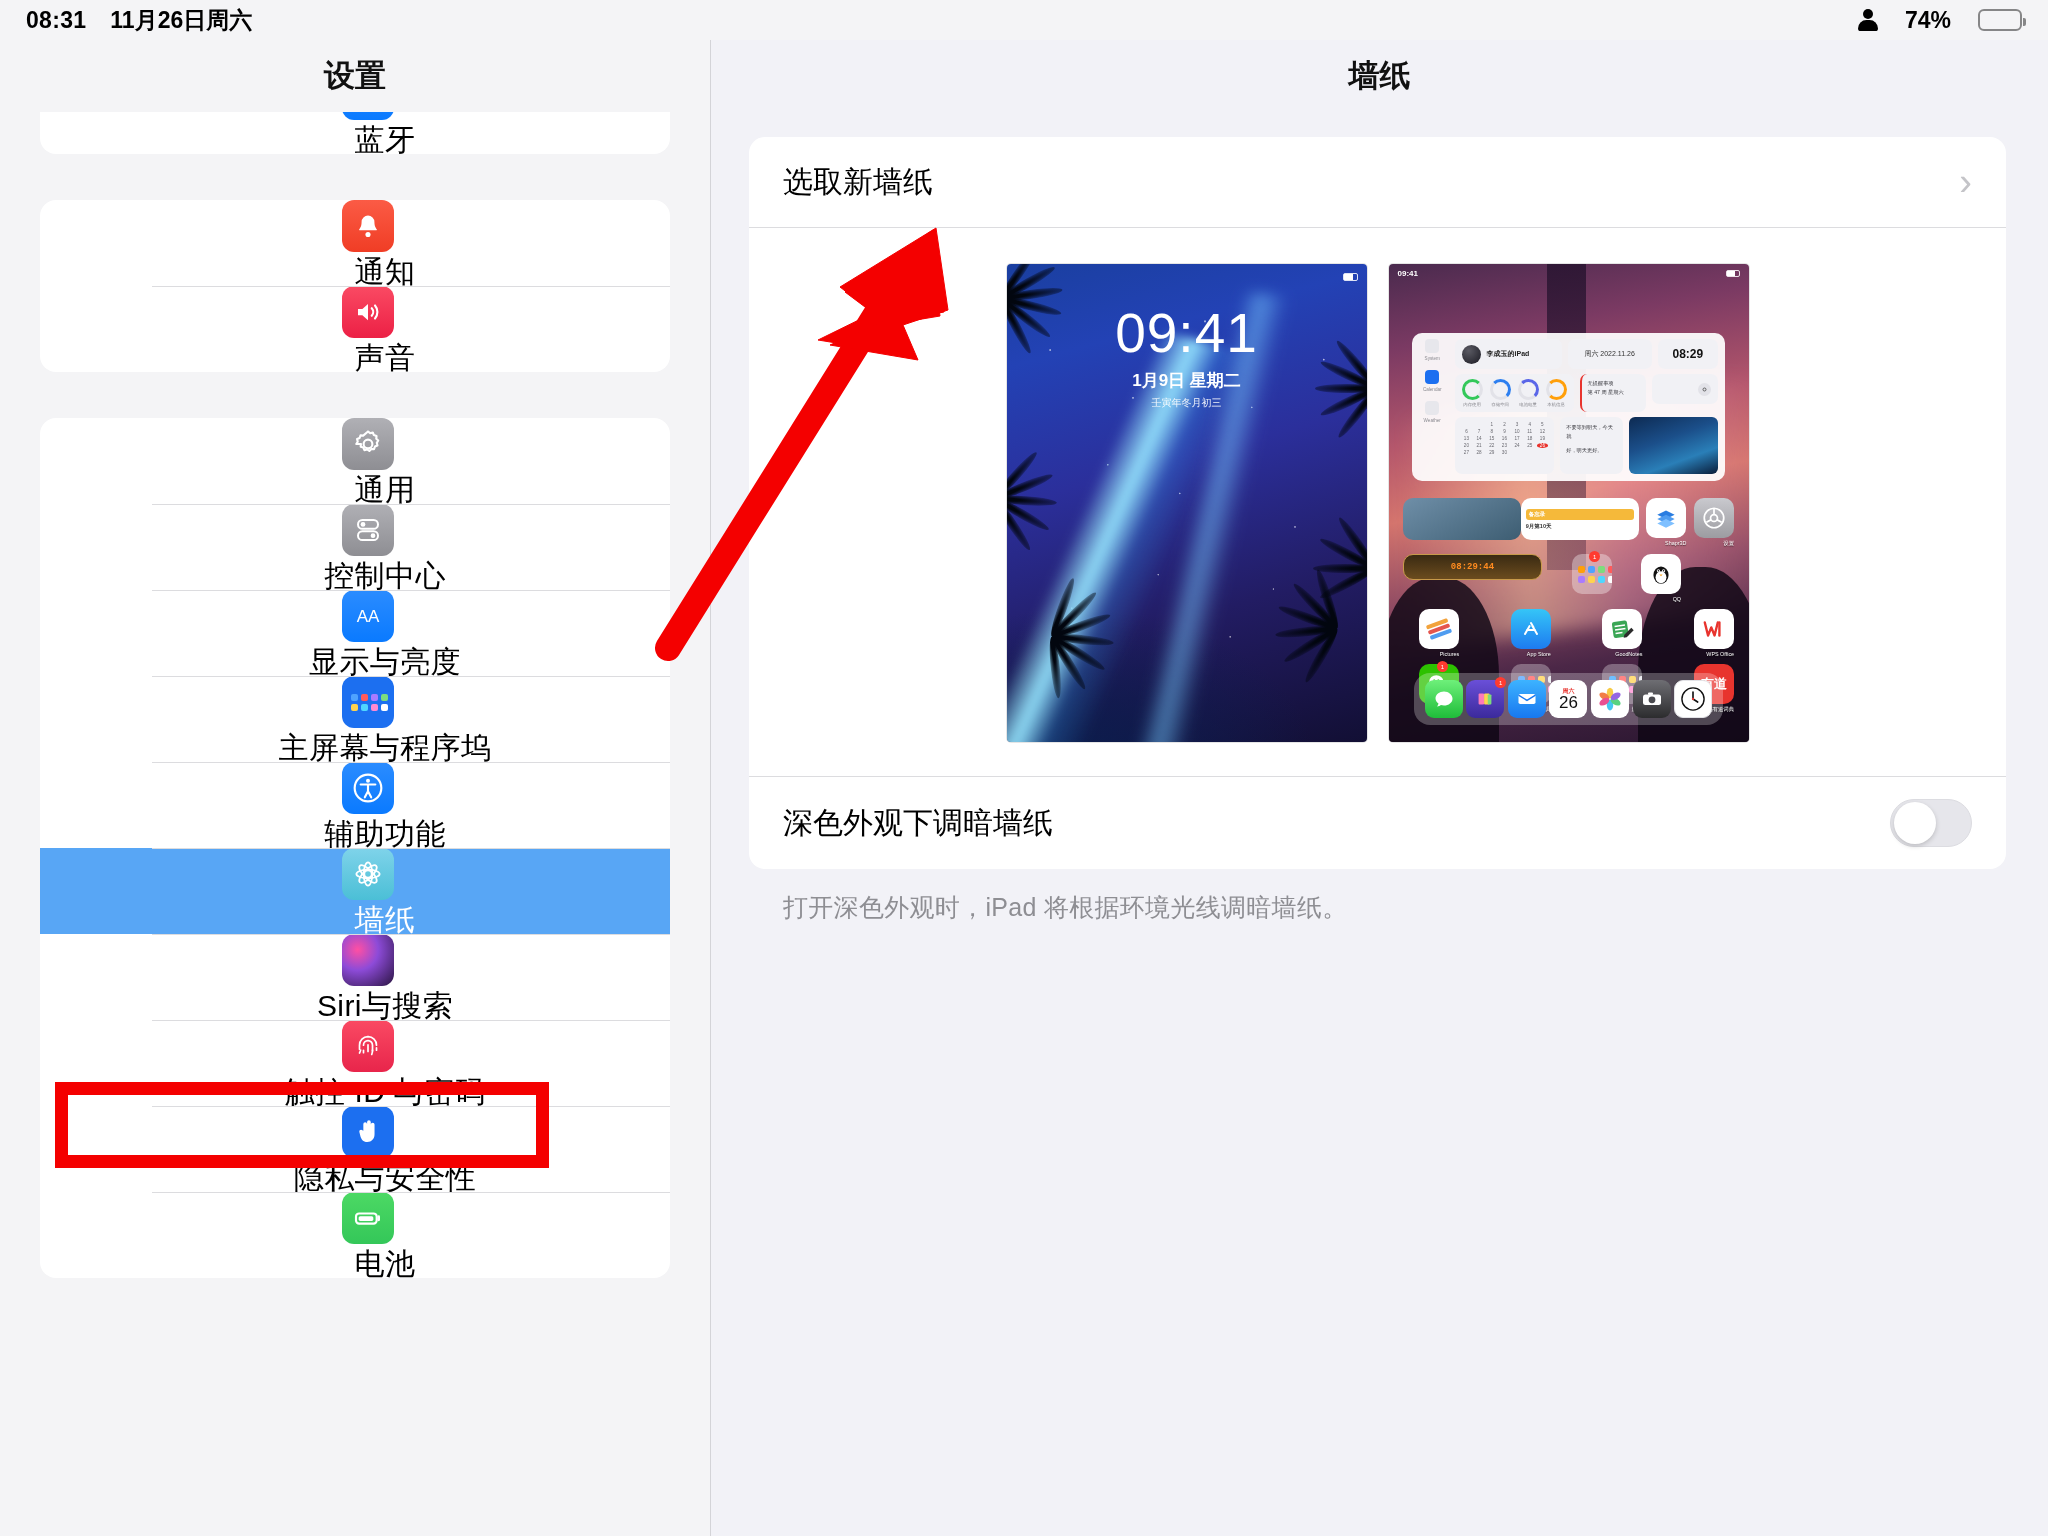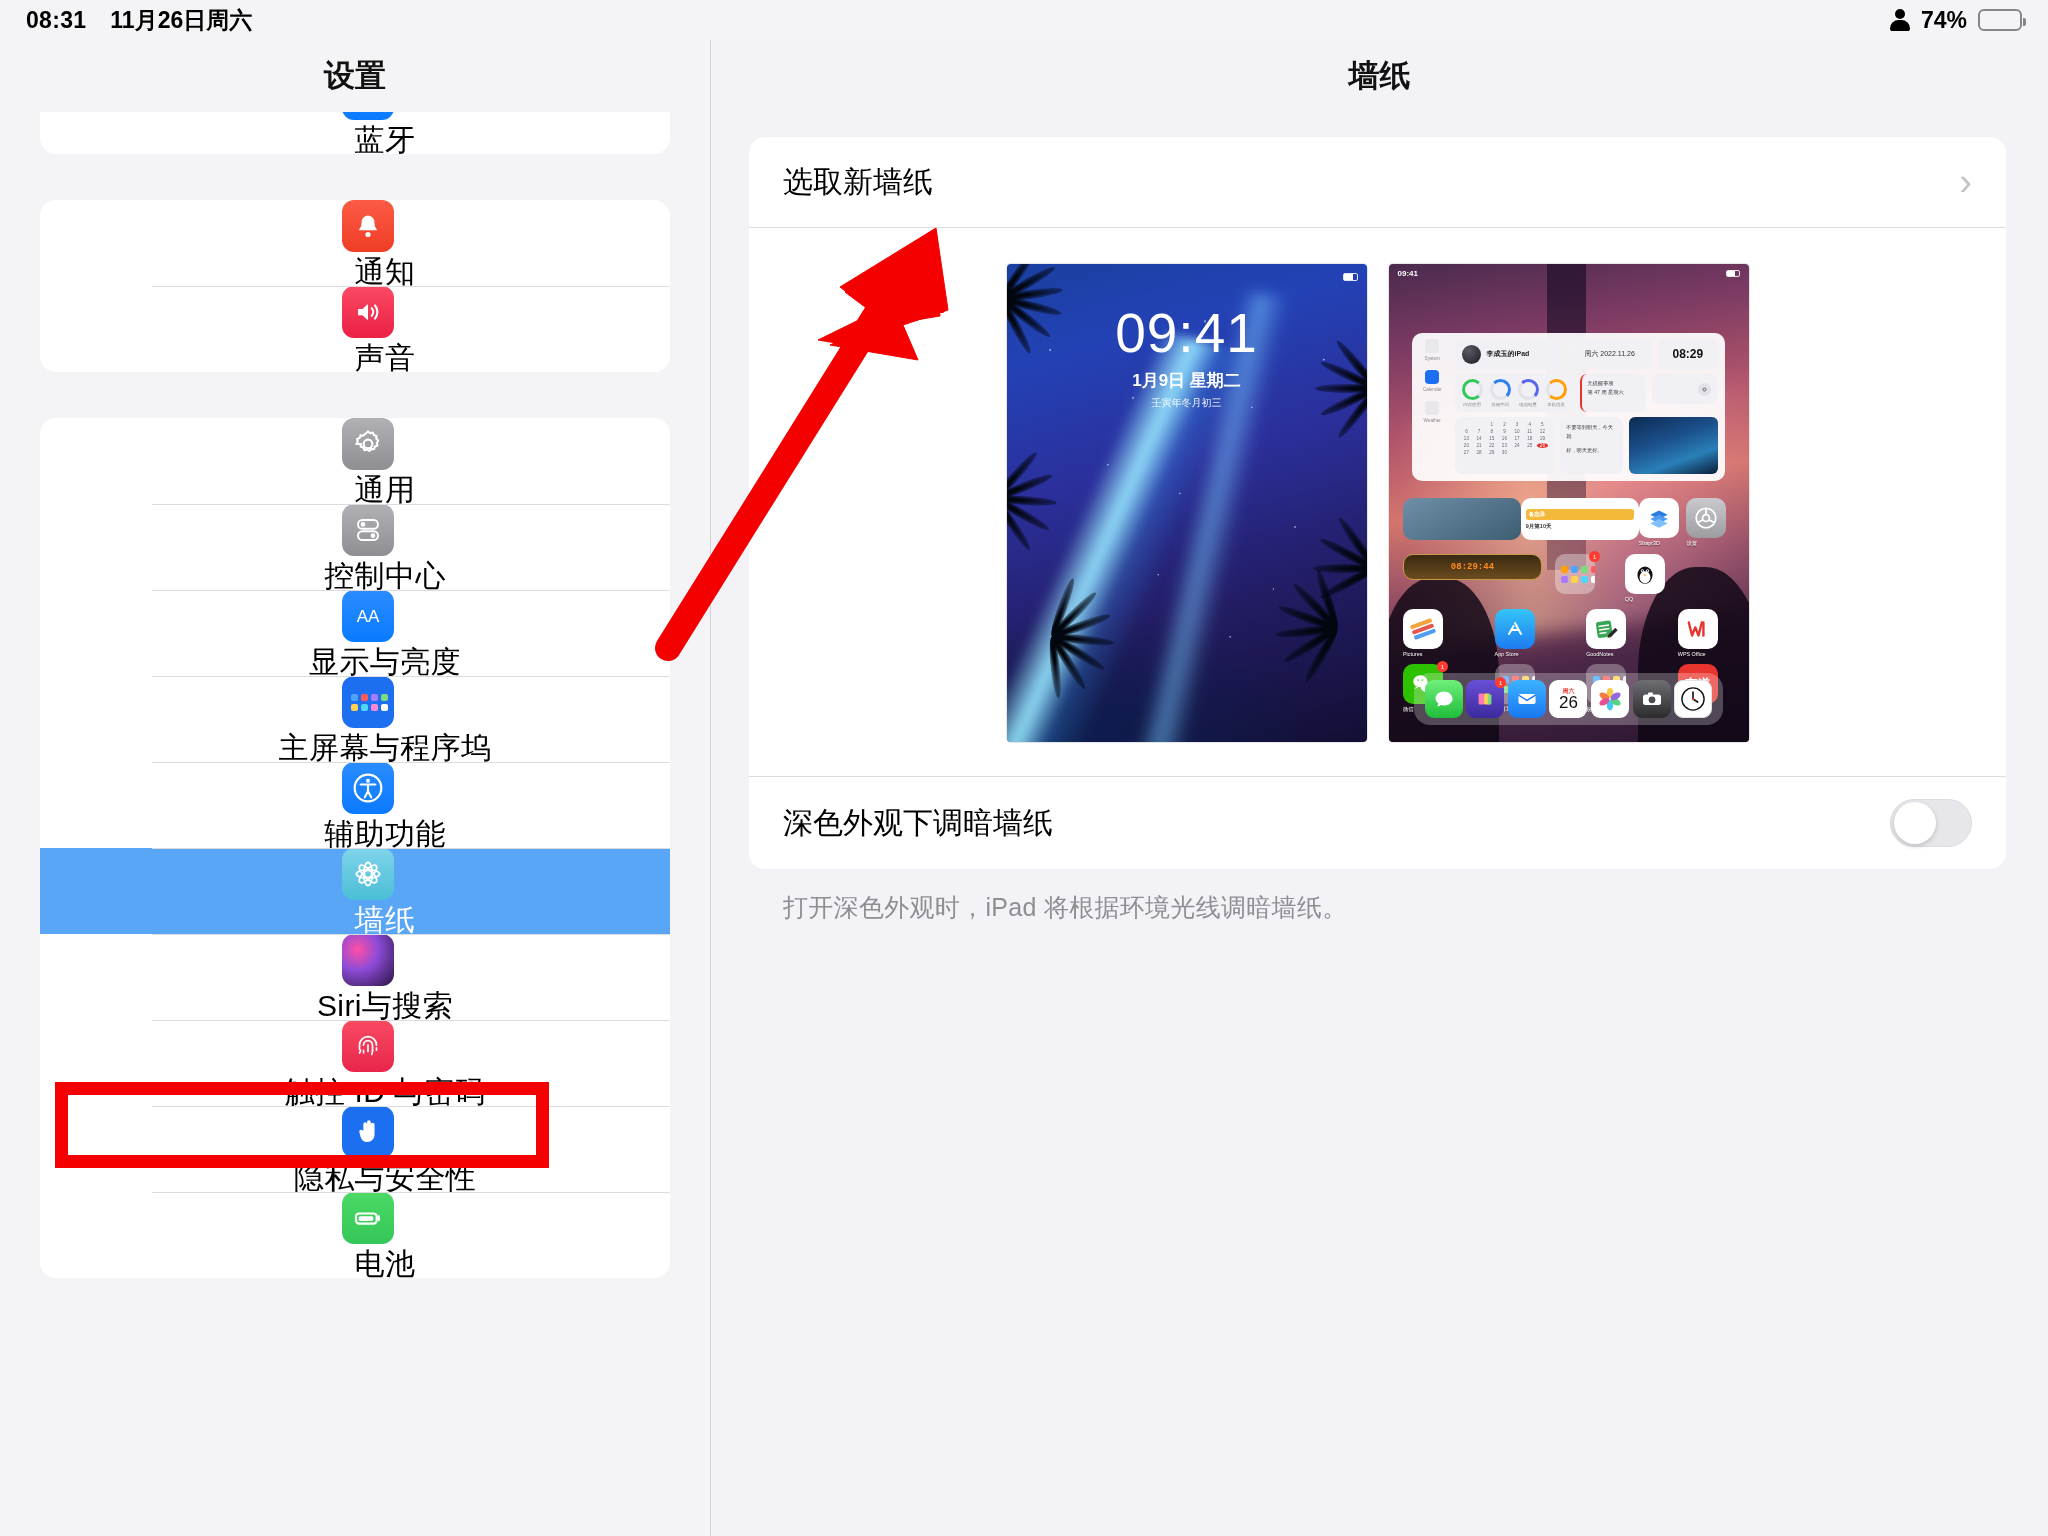--- a/index.html
+++ b/index.html
@@ -11,21 +11,21 @@
   #root { position: relative; width: 2048px; height: 1536px; display: flex; flex-direction: column; }
 
   
   .statusbar {
     height: 40px; flex: 0 0 40px; display: flex; align-items: center;
     padding: 0 26px; font-size: 23px; color: #000; font-weight: 600;
     background: #f4f4f6;
   }
   .sb-time { letter-spacing: .3px; }
   .sb-date { margin-left: 24px; font-weight: 600; }
-  .sb-right { margin-left: auto; display: flex; align-items: center; gap: 11px; }
+  .sb-right { margin-left: auto; display: flex; align-items: center; gap: 27px; }
   .sb-pct { font-size: 23px; font-weight: 600; }
   .person-ico { width: 20px; height: 22px; position: relative; }
   .person-ico::before { content:""; position:absolute; left:5px; top:0; width:10px; height:10px; border-radius:50%; background:#000; }
   .person-ico::after { content:""; position:absolute; left:0px; top:11px; width:20px; height:11px; border-radius:10px 10px 3px 3px; background:#000; }
   .batt { width: 44px; height: 22px; border: 2.4px solid rgba(0,0,0,.45); border-radius: 6px; position: relative; padding: 2px; }
   .batt-fill { height: 100%; width: 74%; background: #000; border-radius: 2.5px; }
   .batt::after { content:""; position:absolute; right:-6px; top:7px; width:3.5px; height:8px; background: rgba(0,0,0,.45); border-radius:0 2px 2px 0; }
 
   
   .split { flex: 1 1 auto; display: flex; min-height: 0; }
@@ -169,21 +169,21 @@
   .rcap { font-size:4.4px; color:#8a8a90; text-align:center; margin-top:2px; }
   .minical { display:grid; grid-template-columns: repeat(7,1fr); gap:2px 1px; padding:5px 6px; }
   .minical i { font-size:4.6px; color:#6b6b72; text-align:center; font-style:normal; }
   .minical i.hl { background:#e8342e; color:#fff; border-radius:50%; }
   .wthumb { width:34%; border-radius:6px;
     background: linear-gradient(160deg,#0d2a52,#1b4f8a 40%,#2a7fb8 70%,#0a1c38); }
   .wtxt { font-size:5.2px; color:#3a3a40; line-height:1.6; padding:6px; }
 
   .appgrid { position:absolute; left:4%; right:4%; top:49%; z-index:3; }
   .arow { display:flex; justify-content:space-between; margin-bottom: 7px; }
-  .app { width: 17%; display:flex; flex-direction:column; align-items:flex-start; gap:2px; position:relative; }
+  .app { width: 17%; display:flex; flex-direction:column; align-items:flex-end; gap:2px; position:relative; }
   .app .sq { width: 40px; height: 40px; border-radius: 10px; display:flex; align-items:center; justify-content:center;
     font-size: 17px; font-weight:700; color:#fff; overflow:hidden; position:relative; }
   .app .nm { font-size: 5.4px; color:#fff; text-shadow: 0 1px 1px rgba(0,0,0,.6); white-space:nowrap; }
   .badge { position:absolute; top:-3px; right: 20%; background:#ff3b30; color:#fff; font-size:6px;
     min-width:11px; height:11px; border-radius:6px; display:flex; align-items:center; justify-content:center; }
   .wide { width: 42%; }
   .wide .sq { width:100%; border-radius:10px; }
 
   .dock { position:absolute; left: 7%; right: 7%; bottom: 3.5%; height: 52px;
     background: rgba(255,255,255,.26); border-radius: 16px; display:flex; align-items:center;

